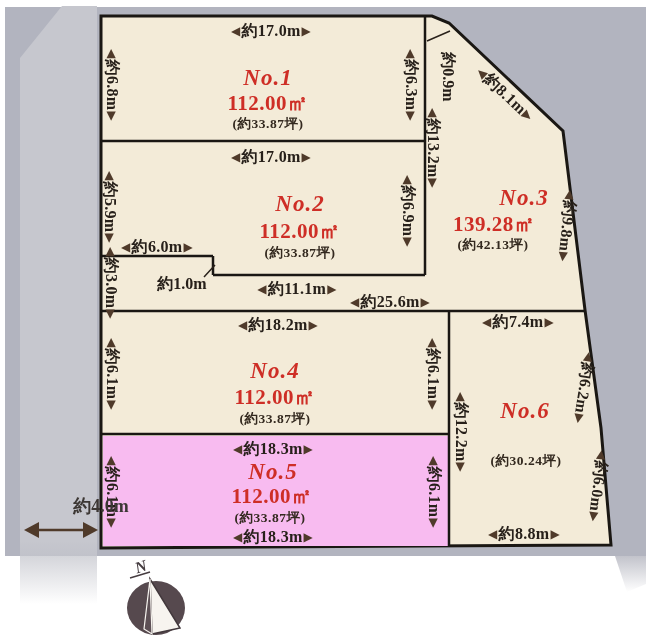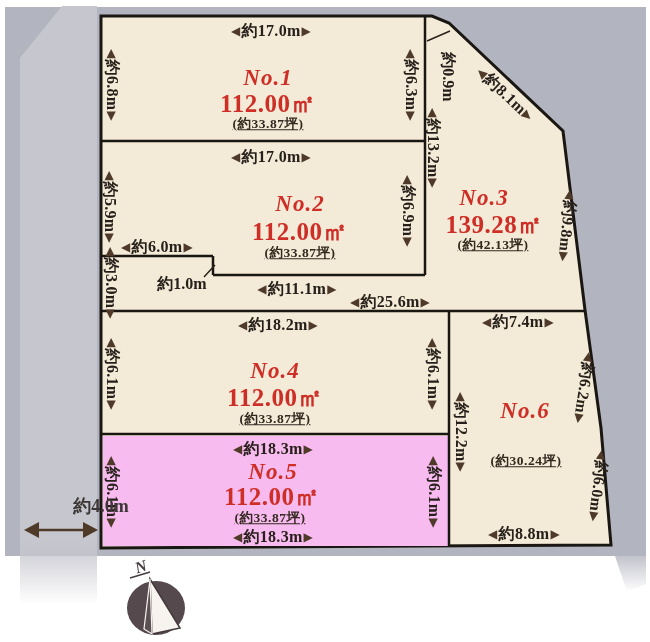--- a/index.html
+++ b/index.html
@@ -10,22 +10,22 @@
   .stage svg{position:absolute;left:0;top:0;}
   .lbl{
     position:absolute;white-space:nowrap;display:flex;align-items:center;gap:1px;
     transform:translate(-50%,-50%) rotate(var(--r,0deg));
     font-weight:bold;line-height:1;
   }
   .meas{font-size:16px;color:#27201a;letter-spacing:.3px;}
   .meas .tri{font-family:"DejaVu Sans",sans-serif;font-size:12px;color:#4f3a2a;line-height:1;}
   .plain{font-size:16px;color:#27201a;}
   .pname{font-size:23px;color:#ce2e26;letter-spacing:1px;font-style:italic;}
-  .parea{font-size:25px;color:#ce2e26;letter-spacing:.5px;}
-  .ptsubo{font-size:13.5px;color:#33291f;letter-spacing:.5px;text-decoration:underline;}
+  .parea{font-size:21px;color:#ce2e26;letter-spacing:.5px;}
+  .ptsubo{font-size:13.5px;color:#33291f;letter-spacing:.5px;}
   .roadname{font-size:27px;color:#4e4a4c;letter-spacing:5px;}
   .roadw{font-size:18px;color:#3c3734;margin-left:40px;}
   .north{font-size:16px;font-style:italic;color:#453c40;}
 </style>
 </head>
 <body>
 
 <div class="stage">
 
   <svg width="650" height="642" viewBox="0 0 650 642">
@@ -129,21 +129,21 @@
   <div class="lbl meas" style="left:433px;top:148px;--r:90deg">
     <span class="tri">◀</span>
       <span>約13.2m</span>
       <span class="tri">▶</span>
   </div>
   <div class="lbl meas" style="left:567px;top:226px;--r:96deg">
     <span class="tri">◀</span>
       <span>約9.8m</span>
       <span class="tri">▶</span>
   </div>
-  <div class="lbl pname" style="left:484px;top:197px">
+  <div class="lbl pname" style="left:524px;top:197px">
       <span>No.3</span>
     </div>
   <div class="lbl parea" style="left:494px;top:224px">
       <span>139.28㎡</span>
     </div>
   <div class="lbl ptsubo" style="left:493px;top:245px">
       <span>(約42.13坪)</span>
     </div>
 
   <div class="lbl meas" style="left:157px;top:247px">

